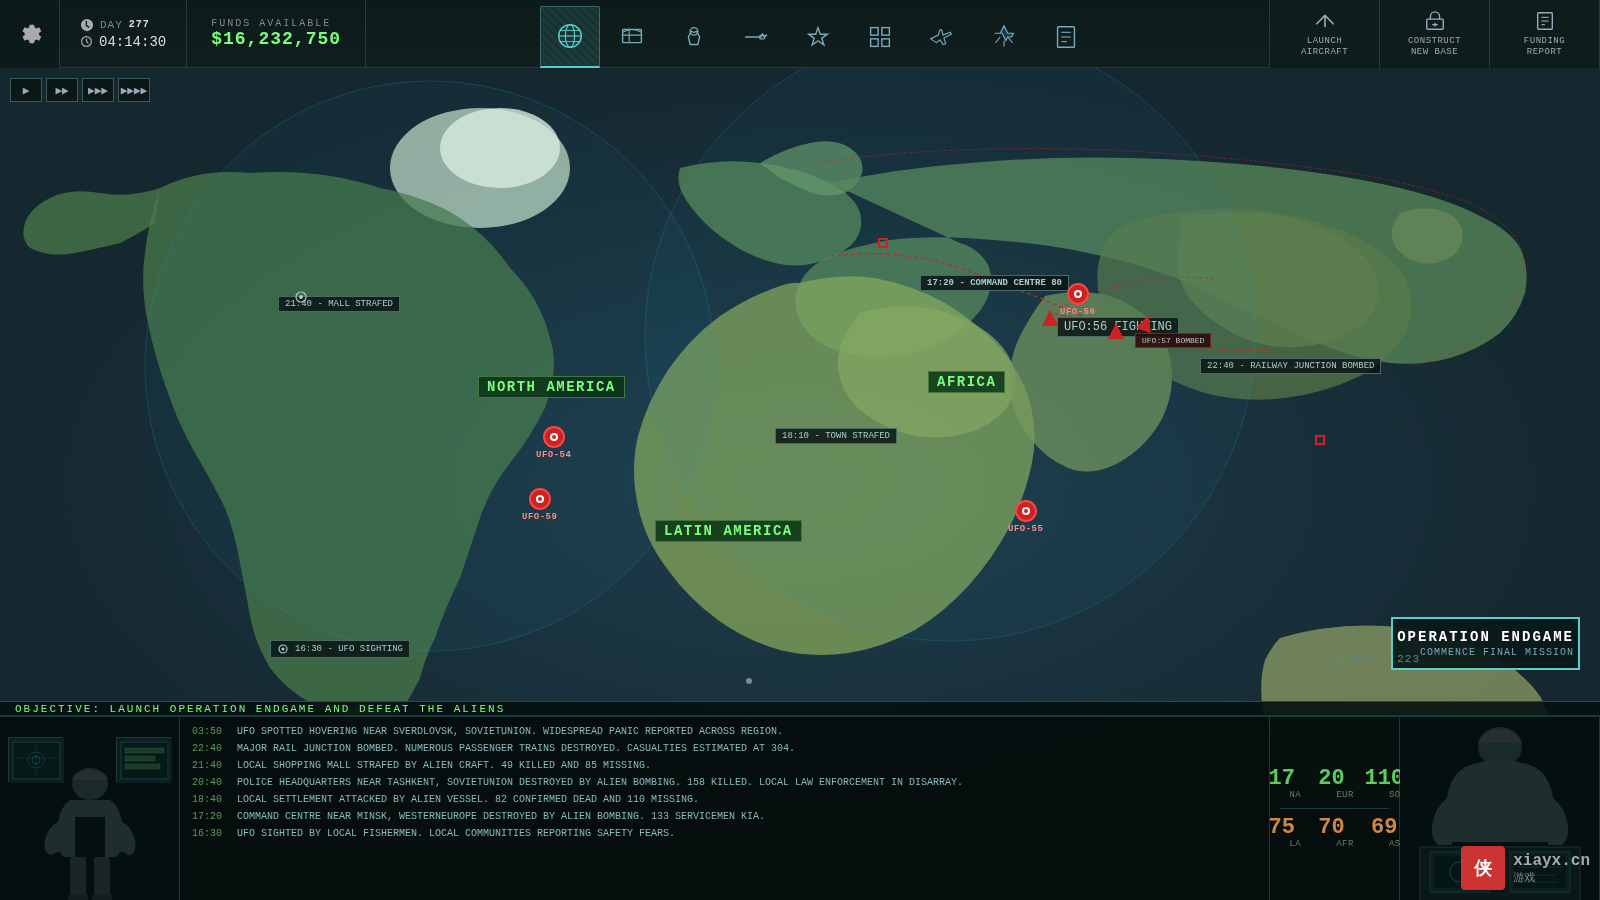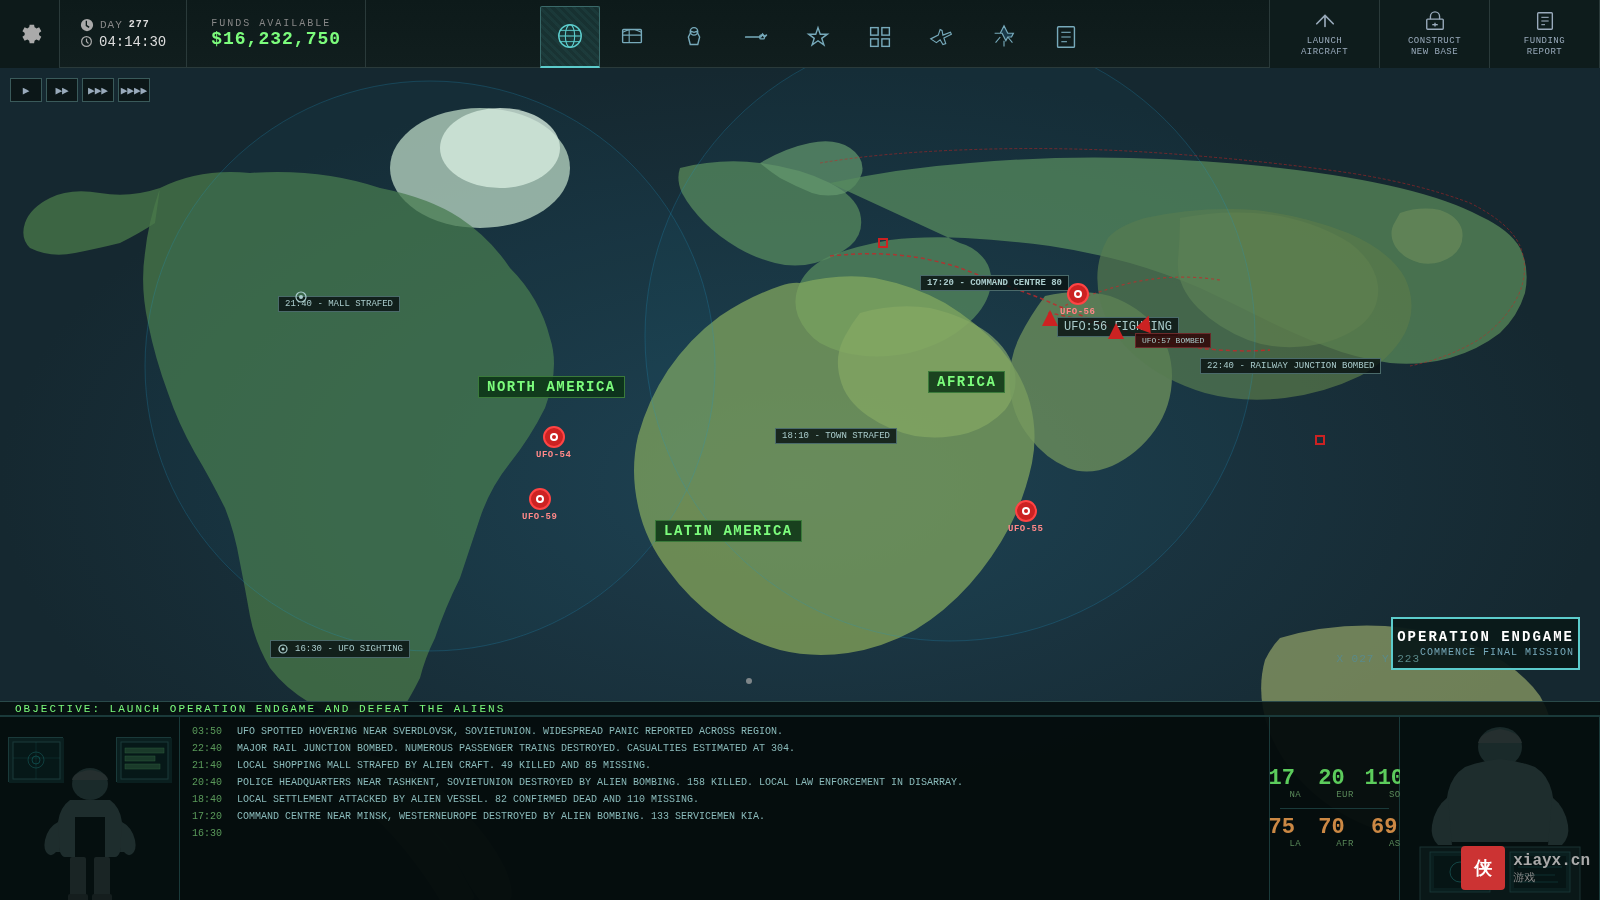--- a/index.html
+++ b/index.html
@@ -862,20 +862,21 @@
     <div class="log-entry">
       <span class="log-time">18:40</span>
       <span class="log-text">LOCAL SETTLEMENT ATTACKED BY ALIEN VESSEL. 82 CONFIRMED DEAD AND 110 MISSING.</span>
     </div>
     <div class="log-entry">
       <span class="log-time">17:20</span>
       <span class="log-text">COMMAND CENTRE NEAR MINSK, WESTERNEUROPE DESTROYED BY ALIEN BOMBING. 133 SERVICEMEN KIA.</span>
     </div>
     <div class="log-entry">
       <span class="log-time">16:30</span>
+      <span class="log-text">UFO SIGHTED BY LOCAL FISHERMEN. LOCAL COMMUNITIES REPORTING SAFETY FEARS.</span>
     </div>
   </div>
 
   <div id="stats-panel">
     <div class="stat-row">
       <div class="stat-block">
         <span class="stat-value">17</span>
         <span class="stat-label">NA</span>
       </div>
       <div class="stat-block">

